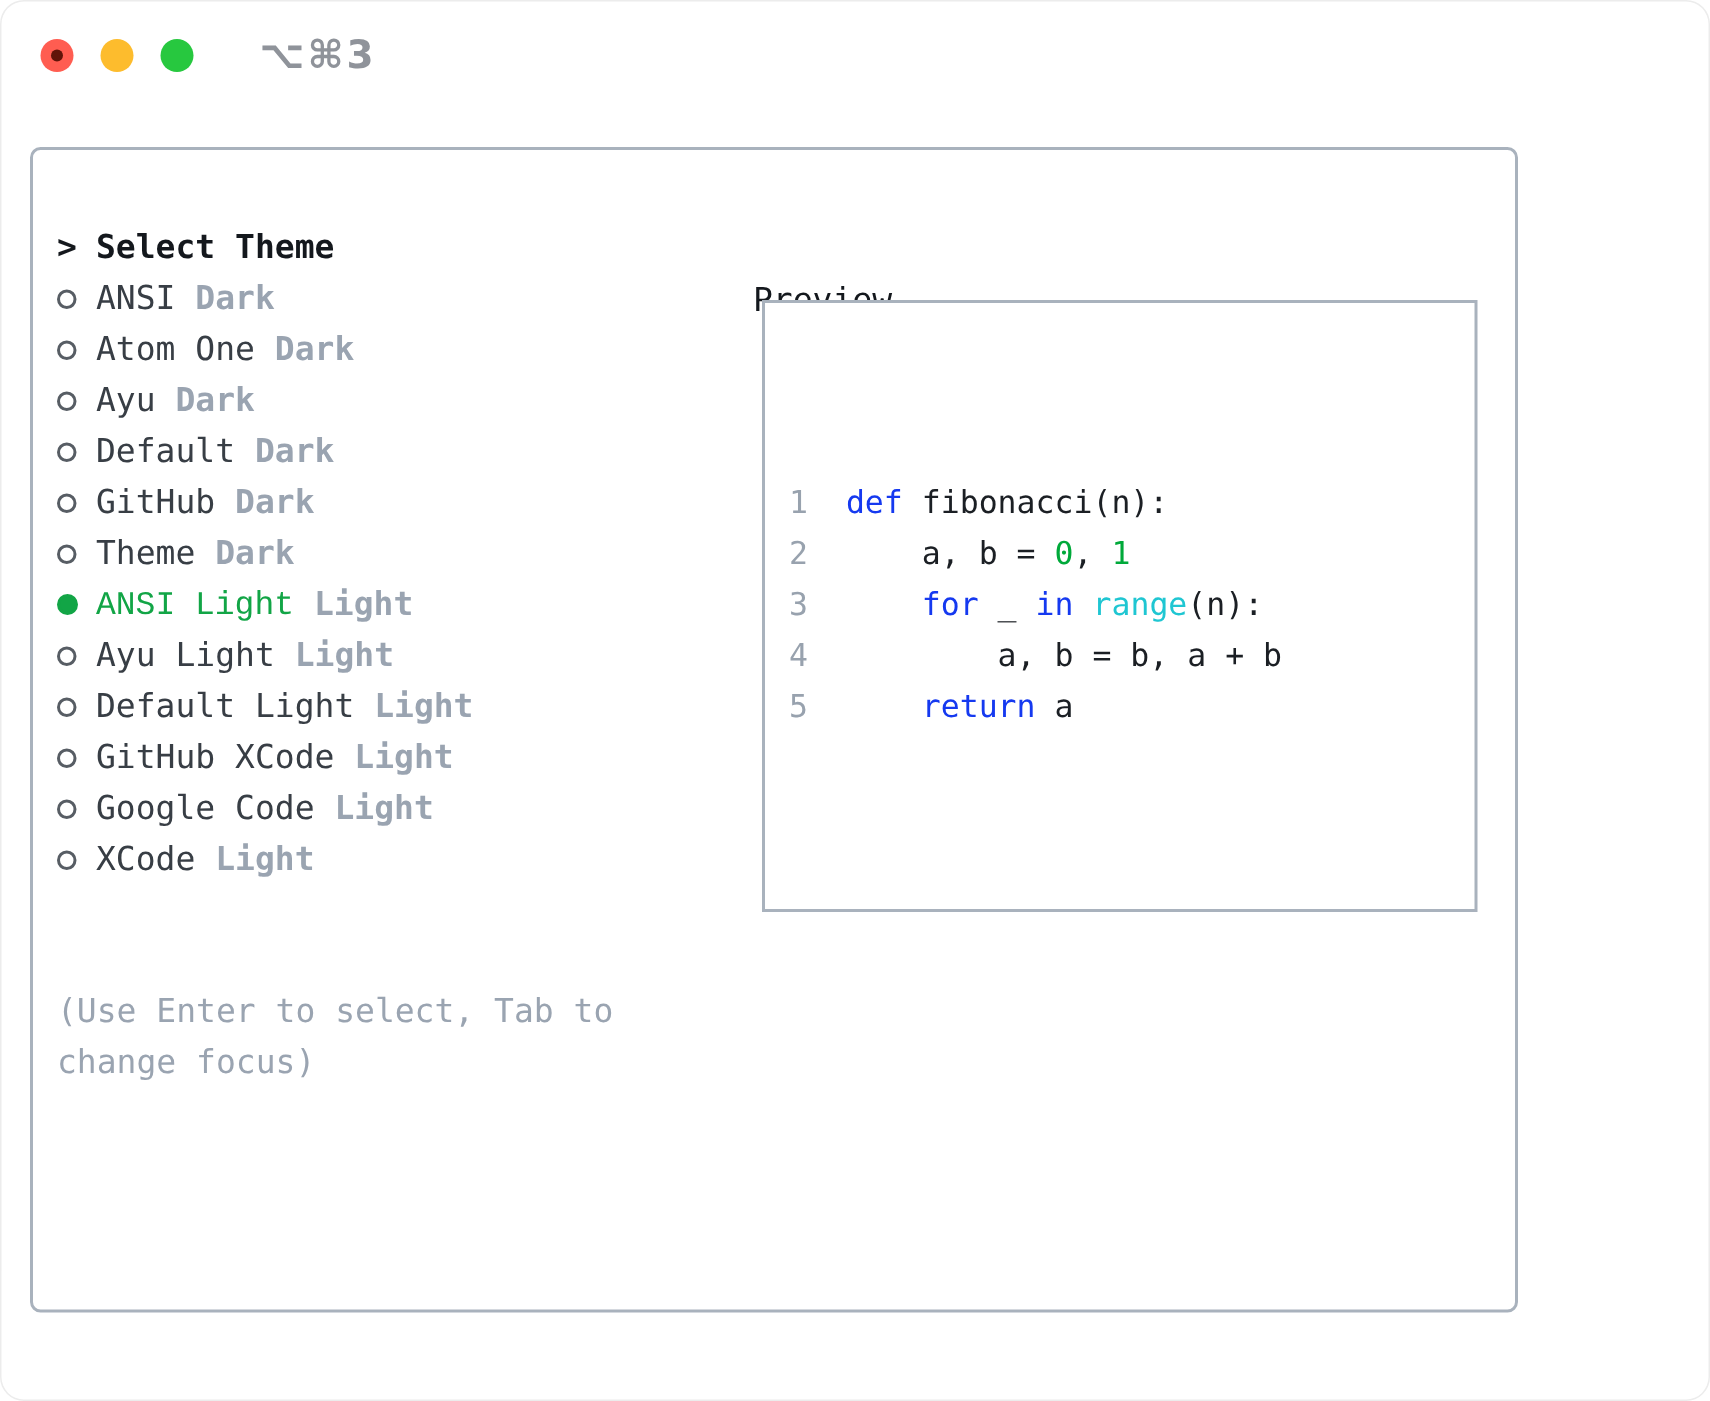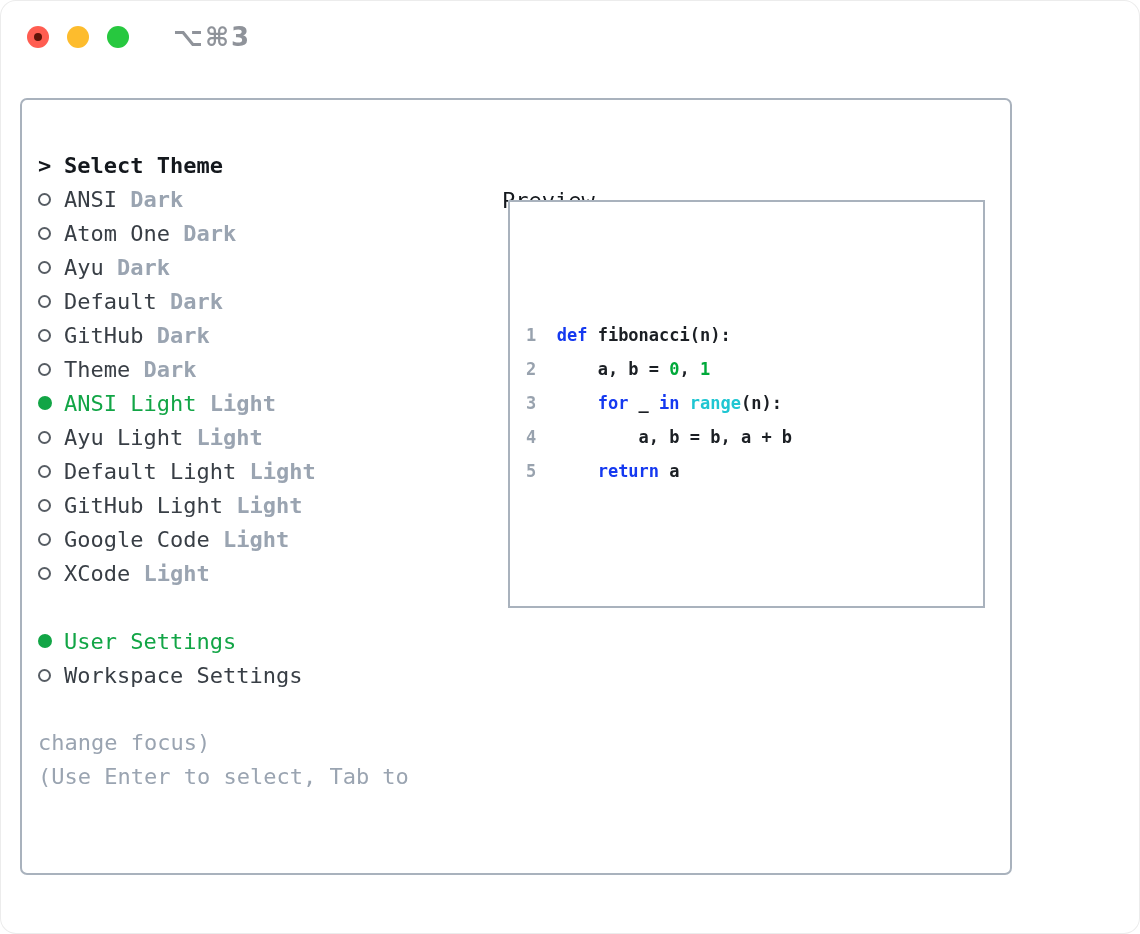--- a/index.html
+++ b/index.html
@@ -33,35 +33,35 @@
   }
 
   
   .left-panel { position:absolute; left:16px; top:48px; width:450px; font-size:22px; }
   .row { height:34px; display:flex; align-items:center; white-space:pre; }
   .marker-col { flex:0 0 26px; display:flex; align-items:center; }
   .hdr { font-weight:bold; color:#14181d; }
   .bullet { width:13px; height:13px; border:2px solid #575d64; border-radius:50%; box-sizing:border-box; }
   .bullet.sel { width:14px; height:14px; background:var(--accent); border-color:var(--accent); }
   .t-name { color:var(--name); }
-  .t-name.sel { color:var(--accent); }
+  .t-name.sel { color:var(--accent);font-family:Liberation Mono, monospace; }
   .t-variant { color:var(--muted);font-weight:bold; }
   .spacer { height:34px; }
   .footer-line { height:34px; line-height:34px; color:var(--muted); white-space:pre; }
 
   
   .preview-title { position:absolute; left:480px; top:48px; height:34px; line-height:34px; font-size:22px; font-weight:normal; color:#14181d;margin-top:36px; }
   .preview-box {
     position:absolute; left:486px; top:100px;
     width:473px; height:404px;
     border:2px solid var(--border);
     background:#fff;
     overflow:hidden;
   }
-  .code-area { padding:48px 0 0 16px; font-size:17px; line-height:34px; white-space:pre;font-weight:bold; }
+  .code-area { padding:48px 0 0 16px; font-size:21px; line-height:34px; white-space:pre; }
   .code-line { height:34px; }
   .code-gap { height:34px; }
   .ln { display:inline-block; width:1ch; margin-right:2ch; color:var(--ln); }
   .c-fg  { color:var(--fg); }
   .c-kw  { color:var(--kw); }
   .c-num { color:var(--num); }
   .c-fn  { color:var(--fn); }
 </style>
 </head>
 <body>
@@ -86,37 +86,33 @@
     <div id="theme-items">
         <div class="row"><span class="marker-col"><span class="bullet"></span></span><span class="t-name">ANSI</span><span class="t-variant"> Dark</span></div>
         <div class="row"><span class="marker-col"><span class="bullet"></span></span><span class="t-name">Atom One</span><span class="t-variant"> Dark</span></div>
         <div class="row"><span class="marker-col"><span class="bullet"></span></span><span class="t-name">Ayu</span><span class="t-variant"> Dark</span></div>
         <div class="row"><span class="marker-col"><span class="bullet"></span></span><span class="t-name">Default</span><span class="t-variant"> Dark</span></div>
         <div class="row"><span class="marker-col"><span class="bullet"></span></span><span class="t-name">GitHub</span><span class="t-variant"> Dark</span></div>
         <div class="row"><span class="marker-col"><span class="bullet"></span></span><span class="t-name">Theme</span><span class="t-variant"> Dark</span></div>
         <div class="row"><span class="marker-col"><span class="bullet sel"></span></span><span class="t-name sel">ANSI Light</span><span class="t-variant"> Light</span></div>
         <div class="row"><span class="marker-col"><span class="bullet"></span></span><span class="t-name">Ayu Light</span><span class="t-variant"> Light</span></div>
         <div class="row"><span class="marker-col"><span class="bullet"></span></span><span class="t-name">Default Light</span><span class="t-variant"> Light</span></div>
-        <div class="row"><span class="marker-col"><span class="bullet"></span></span><span class="t-name">GitHub Light</span><span class="t-variant"> Light</span></div>
+        <div class="row"><span class="marker-col"><span class="bullet"></span></span><span class="t-name">GitHub XCode</span><span class="t-variant"> Light</span></div>
         <div class="row"><span class="marker-col"><span class="bullet"></span></span><span class="t-name">Google Code</span><span class="t-variant"> Light</span></div>
         <div class="row"><span class="marker-col"><span class="bullet"></span></span><span class="t-name">XCode</span><span class="t-variant"> Light</span></div>
       </div>
 
     <div class="spacer"></div>
 
 
-    <div id="apply-items">
-        <div class="row"><span class="marker-col"><span class="bullet sel"></span></span><span class="t-name sel">User Settings</span></div>
-        <div class="row"><span class="marker-col"><span class="bullet"></span></span><span class="t-name">Workspace Settings</span></div>
-      </div>
 
     <div class="spacer"></div>
 
+    <div class="footer-line">(Use Enter to select, Tab to</div>
     <div class="footer-line">change focus)</div>
-    <div class="footer-line">(Use Enter to select, Tab to</div>
   </div>
 
   <div class="preview-title">Preview</div>
 
   <div class="preview-box">
     <div class="code-area">
       <div id="code-block"><div class="code-line"><span class="ln">1</span><span class="c-kw">def</span><span class="c-fg"> fibonacci(n):</span></div><div class="code-line"><span class="ln">2</span><span class="c-fg">    a, b = </span><span class="c-num">0</span><span class="c-fg">, </span><span class="c-num">1</span></div><div class="code-line"><span class="ln">3</span><span class="c-fg">    </span><span class="c-kw">for</span><span class="c-fg"> _ </span><span class="c-kw">in</span><span class="c-fg"> </span><span class="c-fn">range</span><span class="c-fg">(n):</span></div><div class="code-line"><span class="ln">4</span><span class="c-fg">        a, b = b, a + b</span></div><div class="code-line"><span class="ln">5</span><span class="c-fg">    </span><span class="c-kw">return</span><span class="c-fg"> a</span></div></div>
       <div class="code-gap"></div>
       
     </div>

